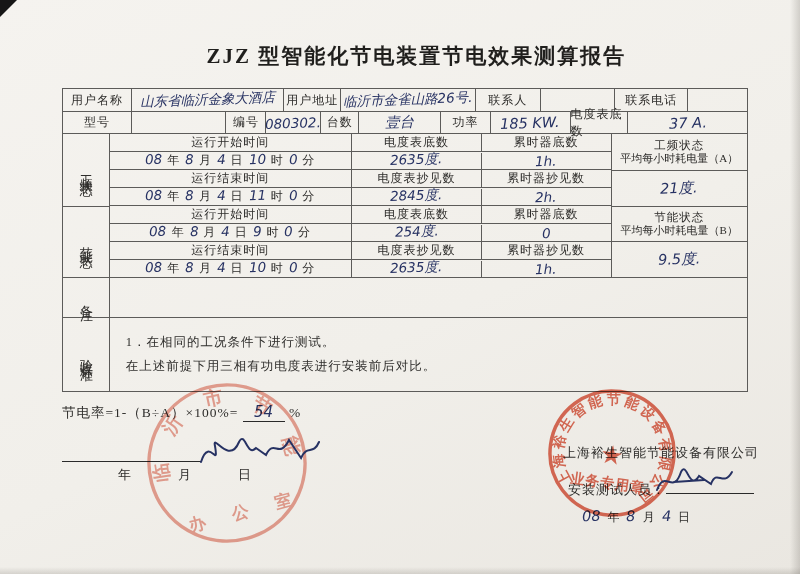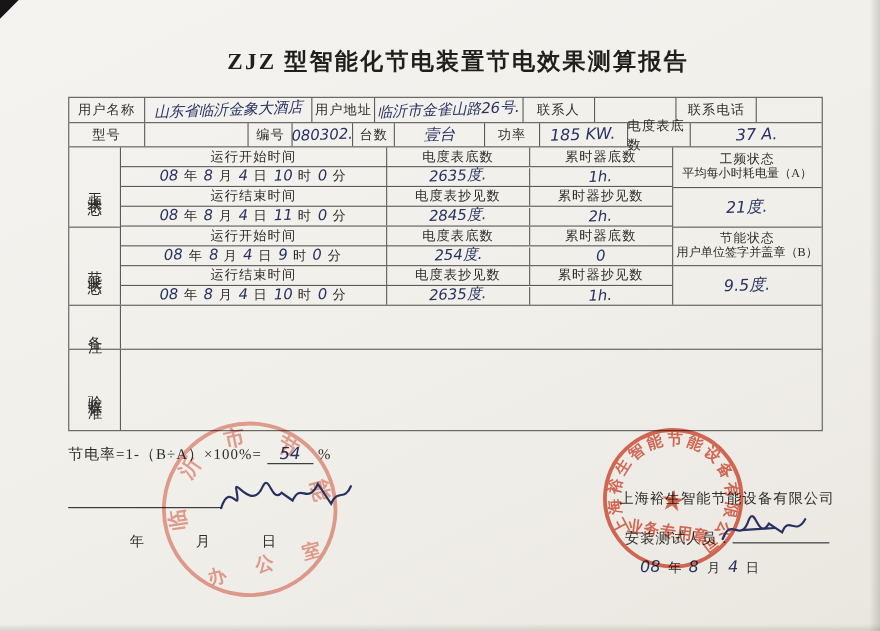--- a/index.html
+++ b/index.html
@@ -241,21 +241,21 @@
       <div class="c w138 col">
         <div class="rescell">
           <span class="rh1">工频状态</span>
           <span class="rh2">平均每小时耗电量（A）</span>
         </div>
         <div class="rescell">
             <span class="hw big">21度.</span>
           </div>
         <div class="rescell">
           <span class="rh1">节能状态</span>
-          <span class="rh2">用户单位签字并盖章（B）</span>
+          <span class="rh2">平均每小时耗电量（B）</span>
         </div>
         <div class="rescell">
             <span class="hw big">9.5度.</span>
           </div>
       </div>
     </div>
 
     <div class="r h40">
       <div class="c w46">
           <span class="vlab">备注</span>
@@ -263,35 +263,37 @@
       <div class="c w640">
           <span class="hw"></span>
         </div>
     </div>
 
     <div class="r h74">
       <div class="c w46">
           <span class="vlab">验收标准</span>
         </div>
       <div class="c w640 acc">
+        <span>1．在相同的工况条件下进行测试。</span>
+        <span>在上述前提下用三相有功电度表进行安装前后对比。</span>
       </div>
     </div>
   </div>
 
   <div class="abs formula" style="left:62px;top:403px;">
     <span>节电率=1-（B÷A）×100%=</span>
     <span class="fval"><span class="hw">54</span></span>
     <span>%</span>
   </div>
 
   <div class="abs lbl13" style="left:62px;top:448px;">
     <span class="signline"></span>
   </div>
 
-  <div class="abs lbl13" style="left:118px;top:483px;letter-spacing:2px;">年　　　月　　　日</div>
+  <div class="abs lbl13" style="left:118px;top:466px;letter-spacing:2px;">年　　　月　　　日</div>
 
   <div class="abs lbl13" style="left:563px;top:444px;">上海裕生智能节能设备有限公司</div>
 
   <div class="abs lbl13" style="left:568px;top:480px;">
     <span>安装测试人员：</span><span class="signline" style="width:88px;"></span>
   </div>
 
   <div class="abs tc" style="left:582px;top:508px;gap:7px;">
     <span class="hw big">08</span>
       <span class="u">年</span>

